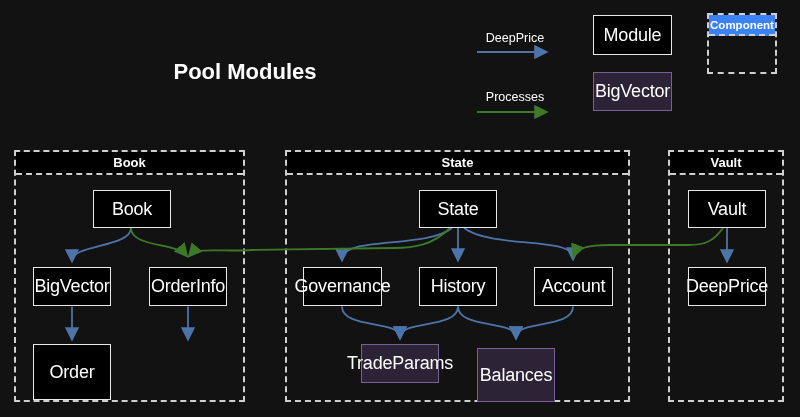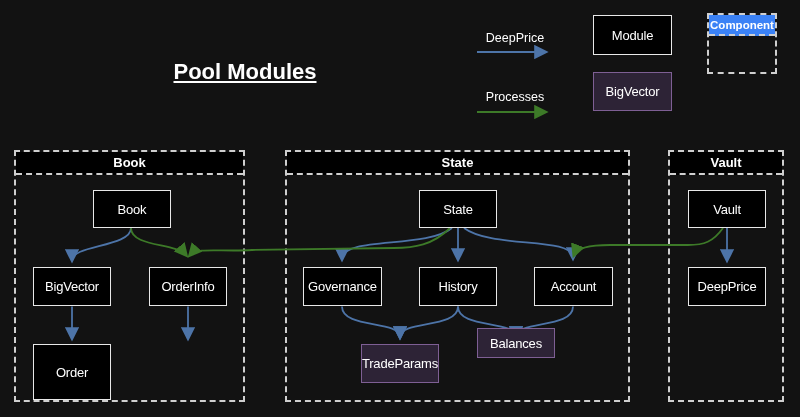--- a/index.html
+++ b/index.html
@@ -3,39 +3,39 @@
 <meta charset="utf-8">
 <style>
   html,body{margin:0;padding:0;background:#121212;}
   .canvas{
     position:relative;width:800px;height:417px;overflow:hidden;
     background:#121212;color:#fff;
     font-family:"Liberation Sans",sans-serif;
   }
   .title{
     position:absolute;left:245px;top:59px;transform:translateX(-50%);
-    font-size:22px;font-weight:bold;white-space:nowrap;color:#fff;text-decoration:underline;
+    font-size:22px;font-weight:bold;white-space:nowrap;color:#fff;
   }
   .legend-label{
     position:absolute;font-size:12.5px;text-align:center;color:#fff;white-space:nowrap;
   }
   .container{
     position:absolute;border:2px dashed #cfcfcf;box-sizing:border-box;
   }
   .container-header{
     position:absolute;left:0;right:0;top:0;height:21px;
     background:#000;border-bottom:2px dashed #cfcfcf;
     display:flex;align-items:center;justify-content:center;
     font-size:13px;font-weight:bold;color:#fff;
   }
   .node{
     position:absolute;box-sizing:border-box;
     background:#000;border:1.5px solid #e8e8e8;
     display:flex;align-items:center;justify-content:center;
-    font-size:13px;color:#fff;white-space:nowrap;letter-spacing:-0.2px;
+    font-size:18px;color:#fff;white-space:nowrap;letter-spacing:-0.2px;
   }
   .node.primitive{
     background:#2d2336;border-color:#7e5f94;
   }
   .component-box{
     position:absolute;border:2px dashed #cfcfcf;box-sizing:border-box;
   }
   .component-header{
     position:absolute;left:0;right:0;top:0;height:19px;
     background:#3b82f6;border-bottom:2px dashed #cfcfcf;
@@ -104,18 +104,18 @@
   <div class="node" style="left:93px;top:190px;width:78px;height:38px">Book</div>
   <div class="node" style="left:33px;top:267px;width:78px;height:39px">BigVector</div>
   <div class="node" style="left:149px;top:267px;width:78px;height:39px">OrderInfo</div>
   <div class="node" style="left:33px;top:344px;width:78px;height:56px">Order</div>
 
   <div class="node" style="left:419px;top:190px;width:78px;height:38px">State</div>
   <div class="node" style="left:303px;top:267px;width:79px;height:39px">Governance</div>
   <div class="node" style="left:534px;top:267px;width:79px;height:39px">Account</div>
   <div class="node" style="left:419px;top:267px;width:78px;height:39px">History</div>
   <div class="node primitive" style="left:361px;top:344px;width:78px;height:39px">TradeParams</div>
-  <div class="node primitive" style="left:477px;top:328px;width:78px;height:30px">Balances</div>
+  <div class="node primitive" style="left:477px;top:348px;width:78px;height:54px">Balances</div>
 
   <div class="node" style="left:688px;top:190px;width:78px;height:38px">Vault</div>
   <div class="node" style="left:688px;top:267px;width:78px;height:39px">DeepPrice</div>
 
 </div>
 
 </body></html>

